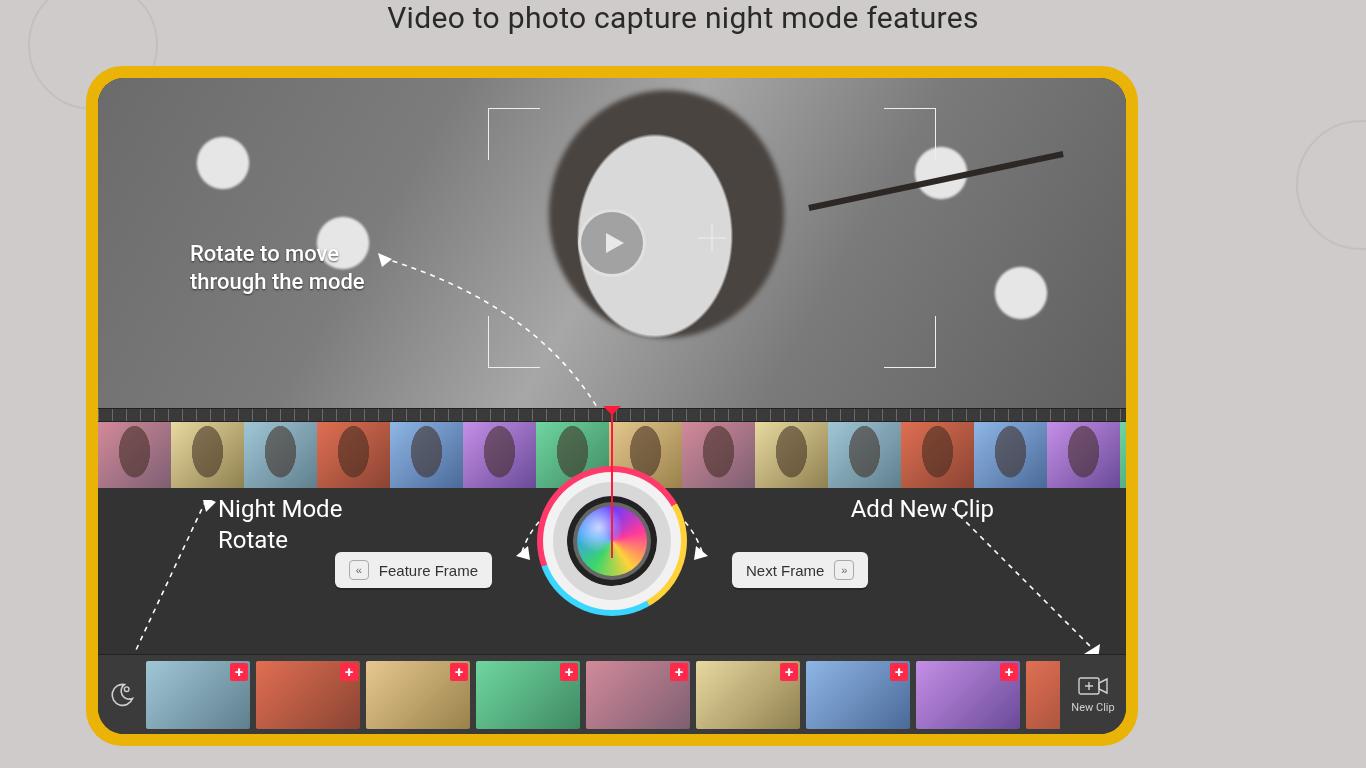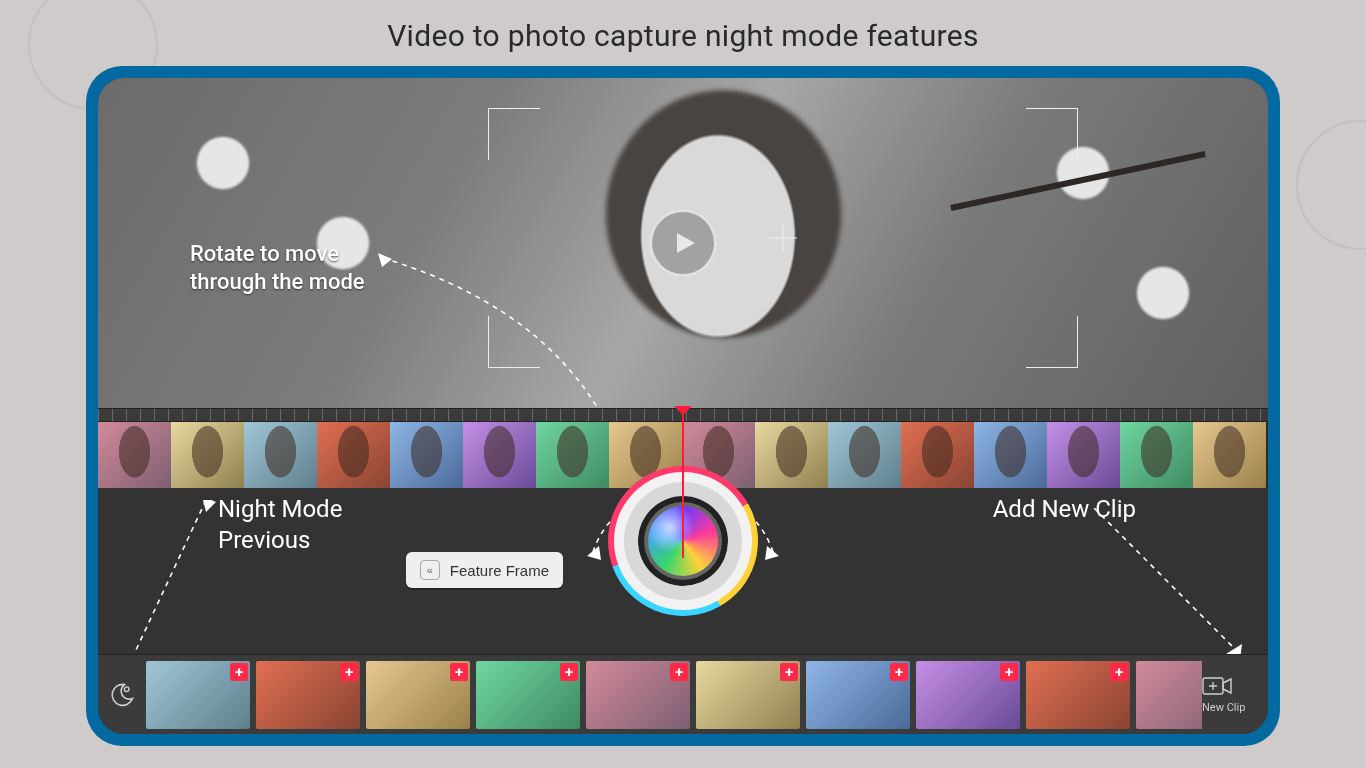--- a/index.html
+++ b/index.html
@@ -18,29 +18,28 @@
     opacity: .5;
   }
   .bg-reel.tl { top: -20px; left: 28px; }
   .bg-reel.r  { top: 120px; right: -60px; }
 
   .title {
     text-align: center;
     font-size: 30px;
     font-weight: 400;
     color: #2a2a2a;
-    padding-top: 18px;
     letter-spacing: .3px;
   }
 
   .device {
     position: absolute;
     left: 86px; top: 66px;
-    width: 1194px; height: 680px;
-    background: #0369a1;
+    width: 1052px; height: 680px;
+    background: #eab308;
     border-radius: 36px;
     padding: 12px;
   }
   .screen {
     width: 100%; height: 100%;
     background: #333333;
     border-radius: 26px;
     overflow: hidden;
     position: relative;
   }
@@ -176,21 +175,21 @@
     width:48px; height:80px; display:flex; align-items:center; justify-content:center;
     cursor:pointer;
   }
   .tray-scroll{flex:1;display:flex;gap:6px;overflow:hidden;padding-right:6px}
   .clip {
     position:relative; flex:0 0 104px; height:68px; border-radius:2px;
   }
   .clip .add{position:absolute;top:2px;right:2px;width:18px;height:18px;background:#ff2a4a;color:#fff;display:flex;align-items:center;justify-content:center;font-size:15px;font-weight:700;border-radius:2px}
   .new-clip {
     width:66px; height:80px; display:flex; flex-direction:column;
-    align-items:flex-start; justify-content:center; gap:4px; cursor:pointer;
+    align-items:center; justify-content:center; gap:4px; cursor:pointer;
     color:#cfcfcf; font-size:11px;
   }
 
   
   .dash-svg{position:absolute;pointer-events:none;}
   .dash-svg path{stroke:#fff;stroke-width:1.6;stroke-dasharray:5 5;fill:none}
   .arrowhead{fill:#fff}
 
 </style>
 </head>
@@ -272,24 +271,28 @@
       <div class="dial-wrap">
         <div class="dial-ring"></div>
         <div class="dial-ring2"></div>
         <div class="lens"></div>
       </div>
 
       <button class="frame-btn prev">
         <span class="chev-box">«</span>
         <span>Feature Frame</span>
       </button>
+      <button class="frame-btn next">
+        <span>Next Frame</span>
+        <span class="chev-box">»</span>
+      </button>
 
       <div class="annot2" style="left:120px;top:6px">
         <div>Night Mode</div>
-        <div>Previous</div>
+        <div>Rotate</div>
       </div>
       <svg class="dash-svg" style="left:28px;top:12px;width:100px;height:160px">
         <path d="M80 0 L 10 150"></path>
         <polygon class="arrowhead" points="76,-4 90,2 80,12"></polygon>
       </svg>
 
       <div class="annot2" style="right:132px;top:6px">Add New Clip</div>
       <svg class="dash-svg" style="right:24px;top:20px;width:160px;height:150px">
         <path d="M10 0 L 150 140"></path>
         <polygon class="arrowhead" points="142,146 158,136 156,152"></polygon>

